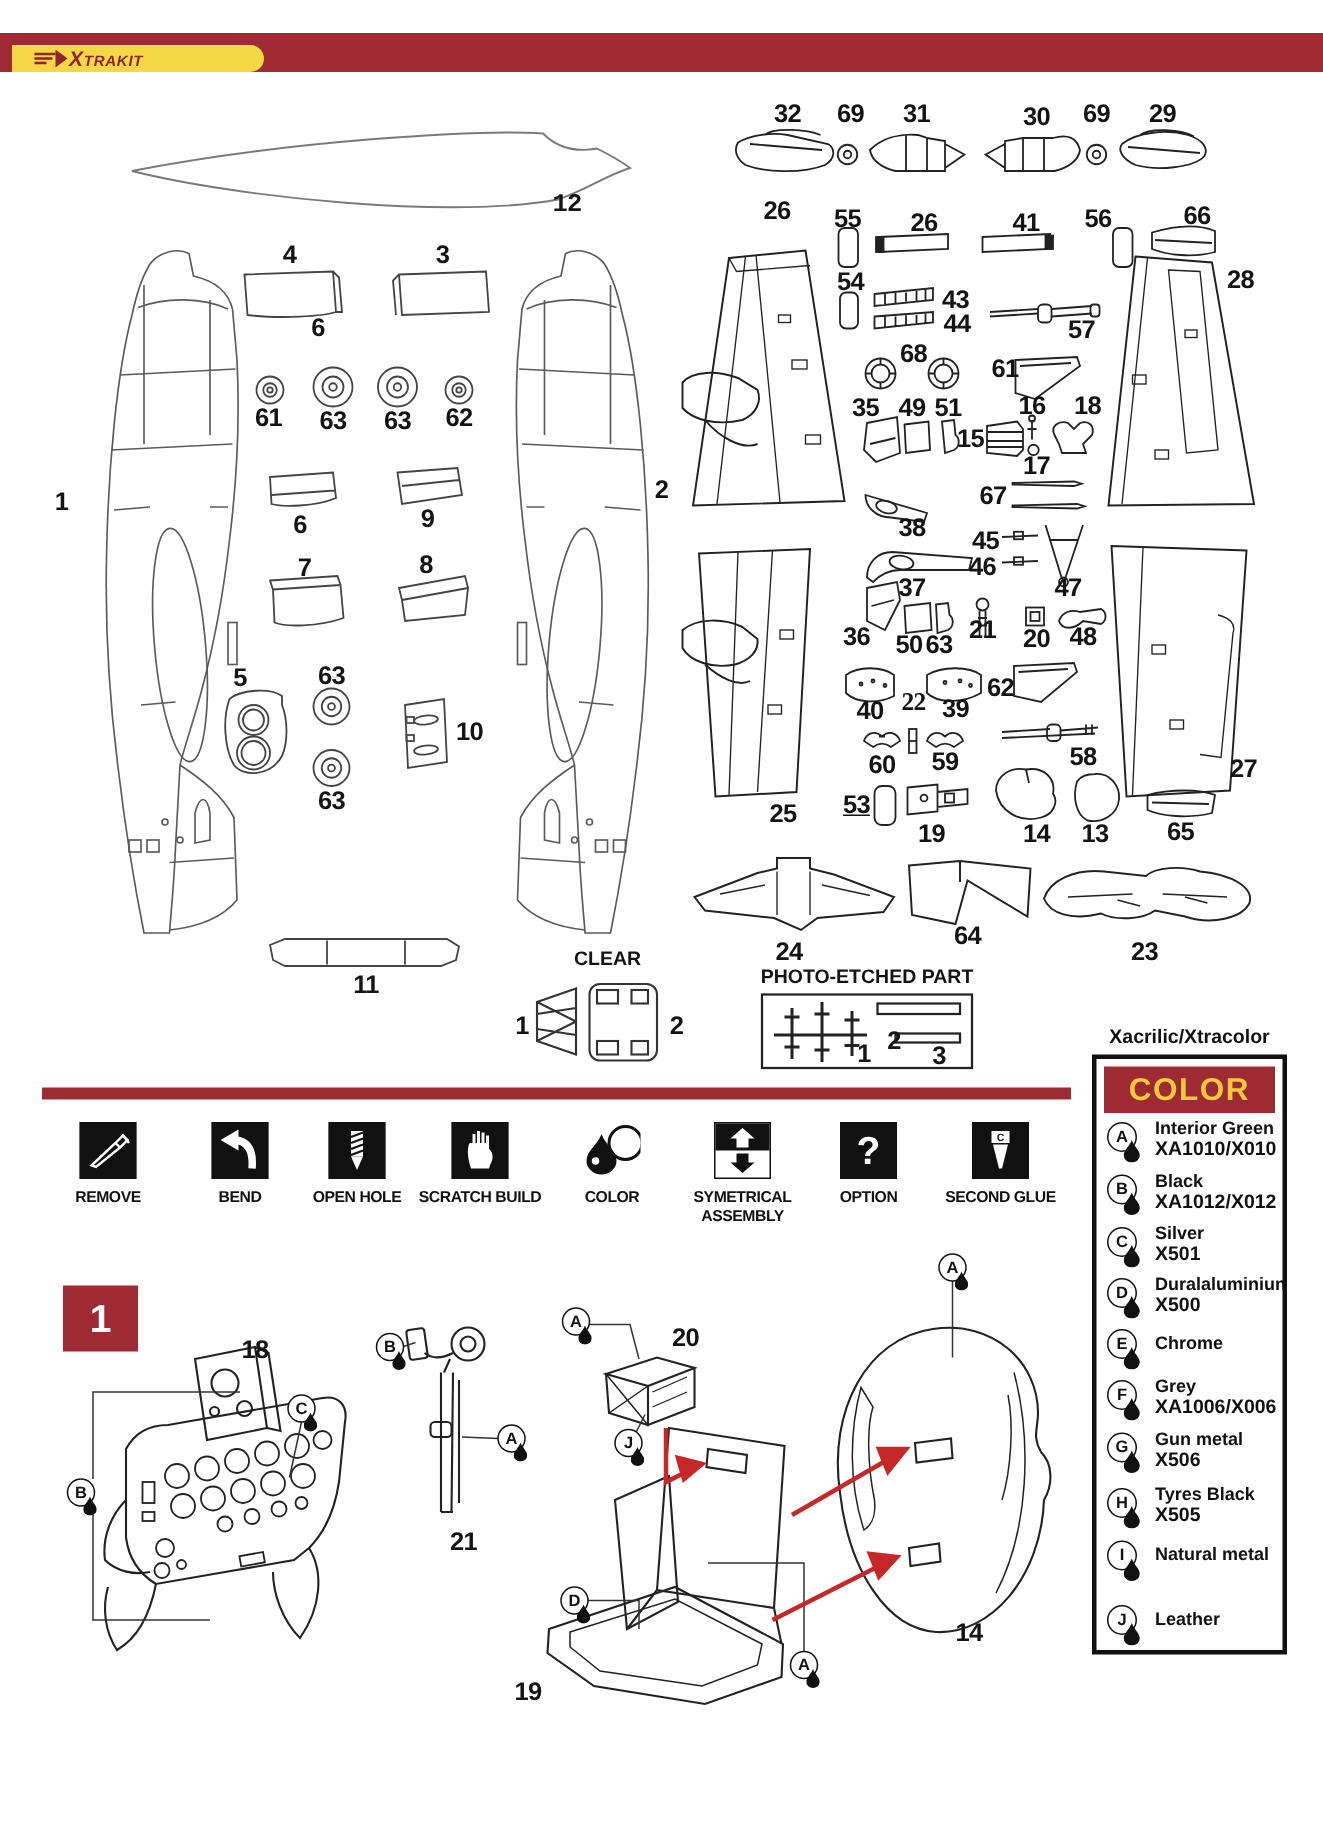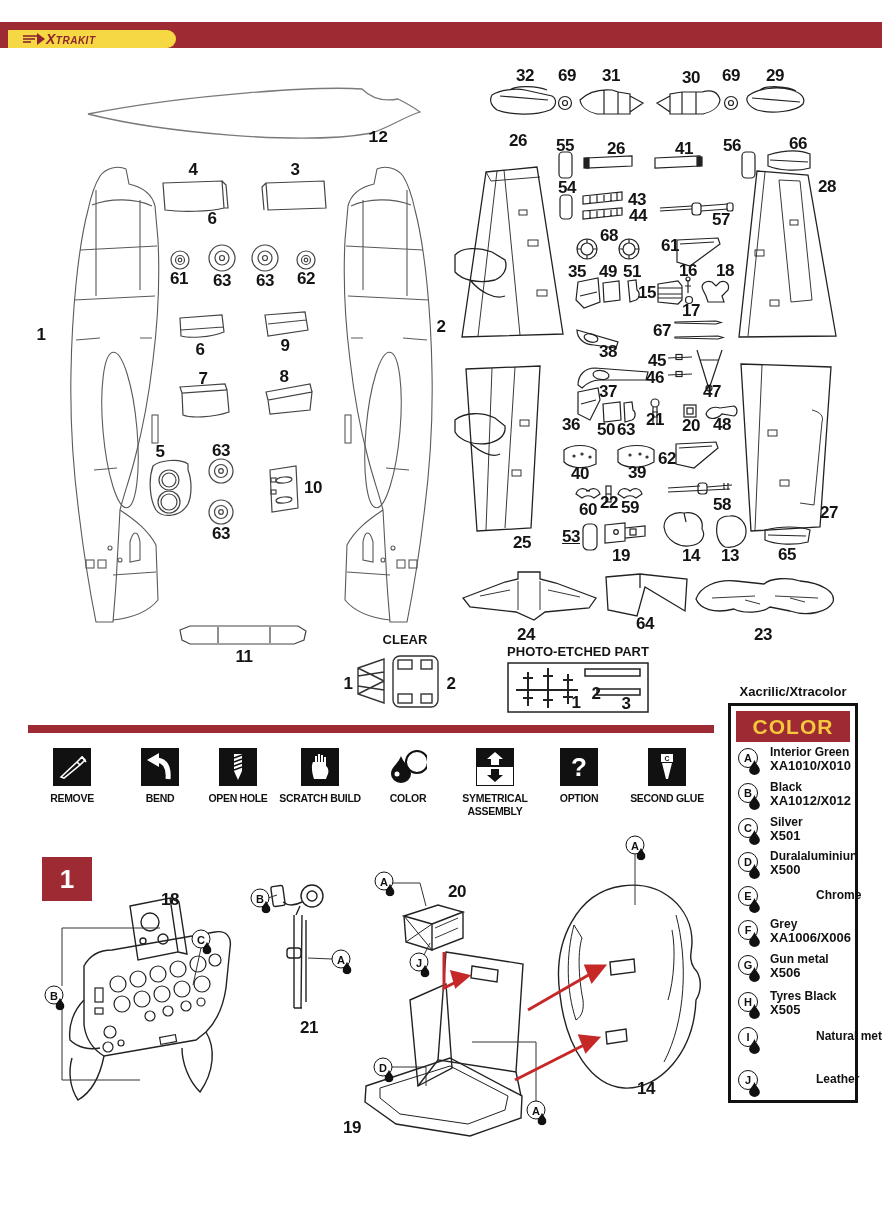--- a/index.html
+++ b/index.html
@@ -29,21 +29,21 @@
   .chart-head{position:absolute;left:736px;top:711px;width:114px;height:31px;background:#9e2a33;
               display:flex;align-items:center;justify-content:center;color:#f6c83d;
               font-weight:700;font-size:21px;letter-spacing:1px;}
   .crow{position:absolute;left:734px;width:122px;height:34px;}
   .cbadge{position:absolute;left:4px;top:0;width:18px;height:18px;border:1.8px solid #111;border-radius:50%;
           display:flex;align-items:center;justify-content:center;font-weight:700;font-size:11px;color:#111;background:#fff;}
   .cdrop{position:absolute;left:15px;top:12px;}
   .ctext{position:absolute;left:36px;top:-2px;}
   .cname{font-weight:700;font-size:12px;color:#111;line-height:1.1;white-space:nowrap;}
   .ccode{font-weight:700;font-size:13px;color:#111;line-height:1.15;white-space:nowrap;}
-  .one .cname{position:relative;top:5px;margin-left:46px;}
+  .one .cname{position:relative;top:5px;}
   
   .step-box{position:absolute;left:42px;top:857px;width:50px;height:44px;background:#9e2a33;
             display:flex;align-items:center;justify-content:center;color:#fff;font-weight:700;font-size:26px;}
   
   .callout{position:absolute;transform:translate(-50%,-50%);width:17px;height:17px;border:1.8px solid #111;
            border-radius:50%;background:#fff;display:flex;align-items:center;justify-content:center;
            font-weight:700;font-size:11px;color:#111;}
   .callout svg{position:absolute;left:10px;top:11px;}
   svg.art{position:absolute;left:0;top:0;}
 </style>
@@ -418,21 +418,21 @@
       <div class="plabel" style="left: 712px; top: 392px;">47</div>
       <div class="plabel" style="left: 608px; top: 392px;">37</div>
       <div class="plabel" style="left: 571px; top: 425px;">36</div>
       <div class="plabel" style="left: 606px; top: 430px;">50</div>
       <div class="plabel" style="left: 626px; top: 430px;">63</div>
       <div class="plabel" style="left: 655px; top: 420px;">21</div>
       <div class="plabel" style="left: 691px; top: 426px;">20</div>
       <div class="plabel" style="left: 722px; top: 425px;">48</div>
       <div class="plabel" style="left: 667px; top: 459px;">62</div>
       <div class="plabel" style="left: 580px; top: 474px;">40</div>
-      <div class="plabel" style="left: 609px; top: 503px;">22</div>
+      <div class="plabel" style="left: 609px; top: 468px; font-family: Liberation Serif, serif;">22</div>
       <div class="plabel" style="left: 637px; top: 473px;">39</div>
       <div class="plabel" style="left: 588px; top: 510px;">60</div>
       <div class="plabel" style="left: 630px; top: 508px;">59</div>
       <div class="plabel" style="left: 722px; top: 505px;">58</div>
       <div class="plabel" style="left: 571px; top: 537px; text-decoration: underline;">53</div>
       <div class="plabel" style="left: 621px; top: 556px;">19</div>
       <div class="plabel" style="left: 691px; top: 556px;">14</div>
       <div class="plabel" style="left: 730px; top: 556px;">13</div>
       <div class="plabel" style="left: 787px; top: 555px;">65</div>
       <div class="plabel" style="left: 522px; top: 543px;">25</div>

